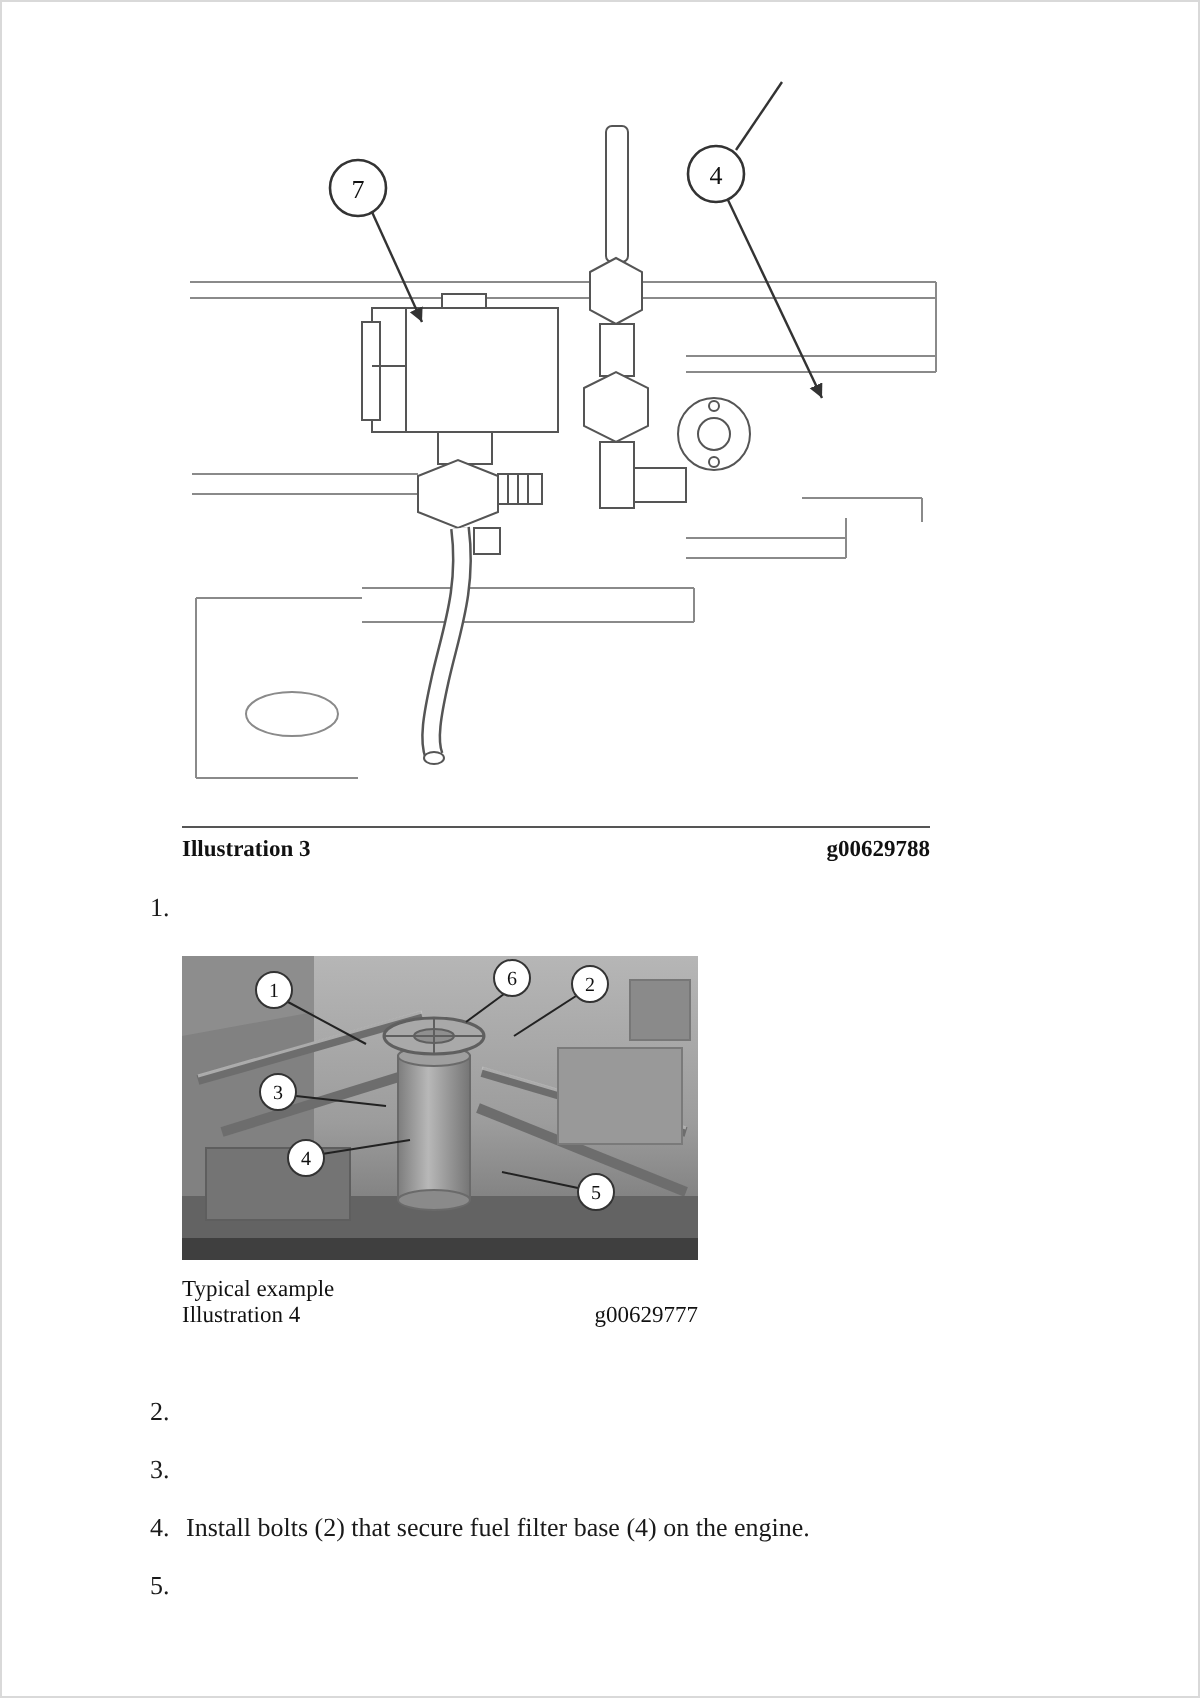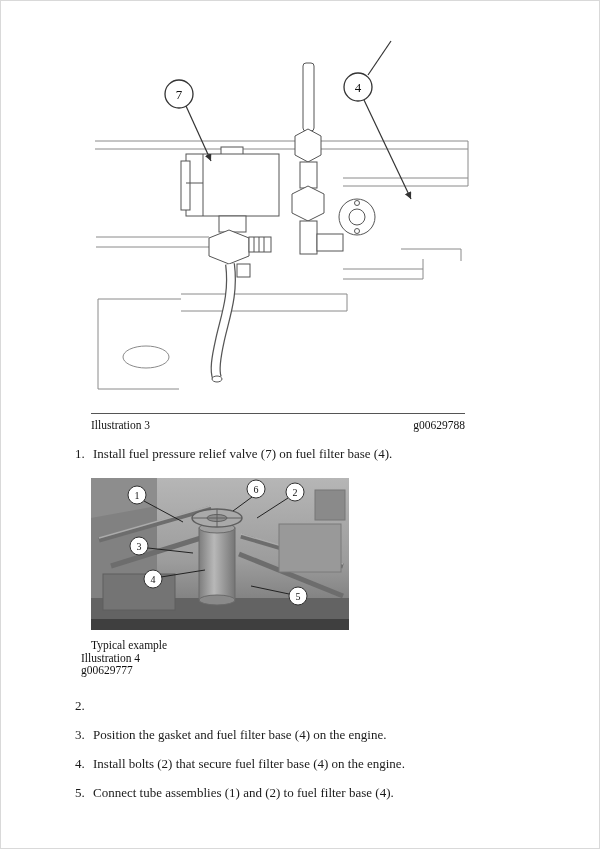--- a/index.html
+++ b/index.html
@@ -99,28 +99,27 @@
 
       <g>
         <line x1="300" y1="4" x2="277" y2="38" stroke="#333" stroke-width="1.2"></line>
         <line x1="273" y1="63" x2="320" y2="162" stroke="#333" stroke-width="1.2" marker-end="url(#arr)"></line>
         <circle cx="267" cy="50" r="14" fill="#fff" stroke="#333" stroke-width="1.3"></circle>
         <text x="267" y="55" text-anchor="middle" font-size="13" fill="#111">4</text>
       </g>
     </svg>
   </div>
 
-  <div class="cap-row with-rule" style="left:90px;top:412px;width:374px;">
+  <div class="cap-row with-rule" style="left:90px;top:412px;width:374px;font-weight:bold;">
     <span>Illustration 3</span>
     <span>g00629788</span>
   </div>
 
   <div class="step" style="left:74px;top:444px;">
     <span class="num">1.</span>
-    <span class="txt">Install fuel pressure relief valve (7) on fuel filter base (4).</span>
   </div>
 
   <div class="fig" style="left:90px;top:477px;">
     <svg width="258" height="152" viewBox="0 0 258 152">
       <defs>
         <linearGradient id="pbg" x1="0" y1="0" x2="0" y2="1">
           <stop offset="0" stop-color="#b6b6b6"></stop>
           <stop offset="0.55" stop-color="#9c9c9c"></stop>
           <stop offset="1" stop-color="#6e6e6e"></stop>
         </linearGradient>
@@ -191,37 +190,35 @@
           <text x="62" y="104.5" text-anchor="middle" font-size="10" fill="#111">4</text>
         </g>
         <g>
           <circle cx="207" cy="118" r="9" fill="#fff" stroke="#333"></circle>
           <text x="207" y="121.5" text-anchor="middle" font-size="10" fill="#111">5</text>
         </g>
       </g>
     </svg>
   </div>
 
-  <div class="cap-row" style="left:80px;top:651px;width:258px;flex-direction:column;">
+  <div class="cap-row" style="left:90px;top:651px;width:258px;">
     <span>Illustration 4</span>
     <span>g00629777</span>
   </div>
   <div class="fig-note" style="left:90px;top:638px;">Typical example</div>
 
   <div class="steps-block">
     <div class="step">
       <span class="num">2.</span>
     </div>
     <div class="step">
       <span class="num">3.</span>
-      <span class="txt">Position the gasket and fuel filter base (4) on the engine.</span>
     </div>
     <div class="step">
       <span class="num">4.</span>
       <span class="txt">Install bolts (2) that secure fuel filter base (4) on the engine.</span>
     </div>
     <div class="step">
       <span class="num">5.</span>
-      <span class="txt">Connect tube assemblies (1) and (2) to fuel filter base (4).</span>
     </div>
   </div>
 
 </div>
 
 </body></html>

